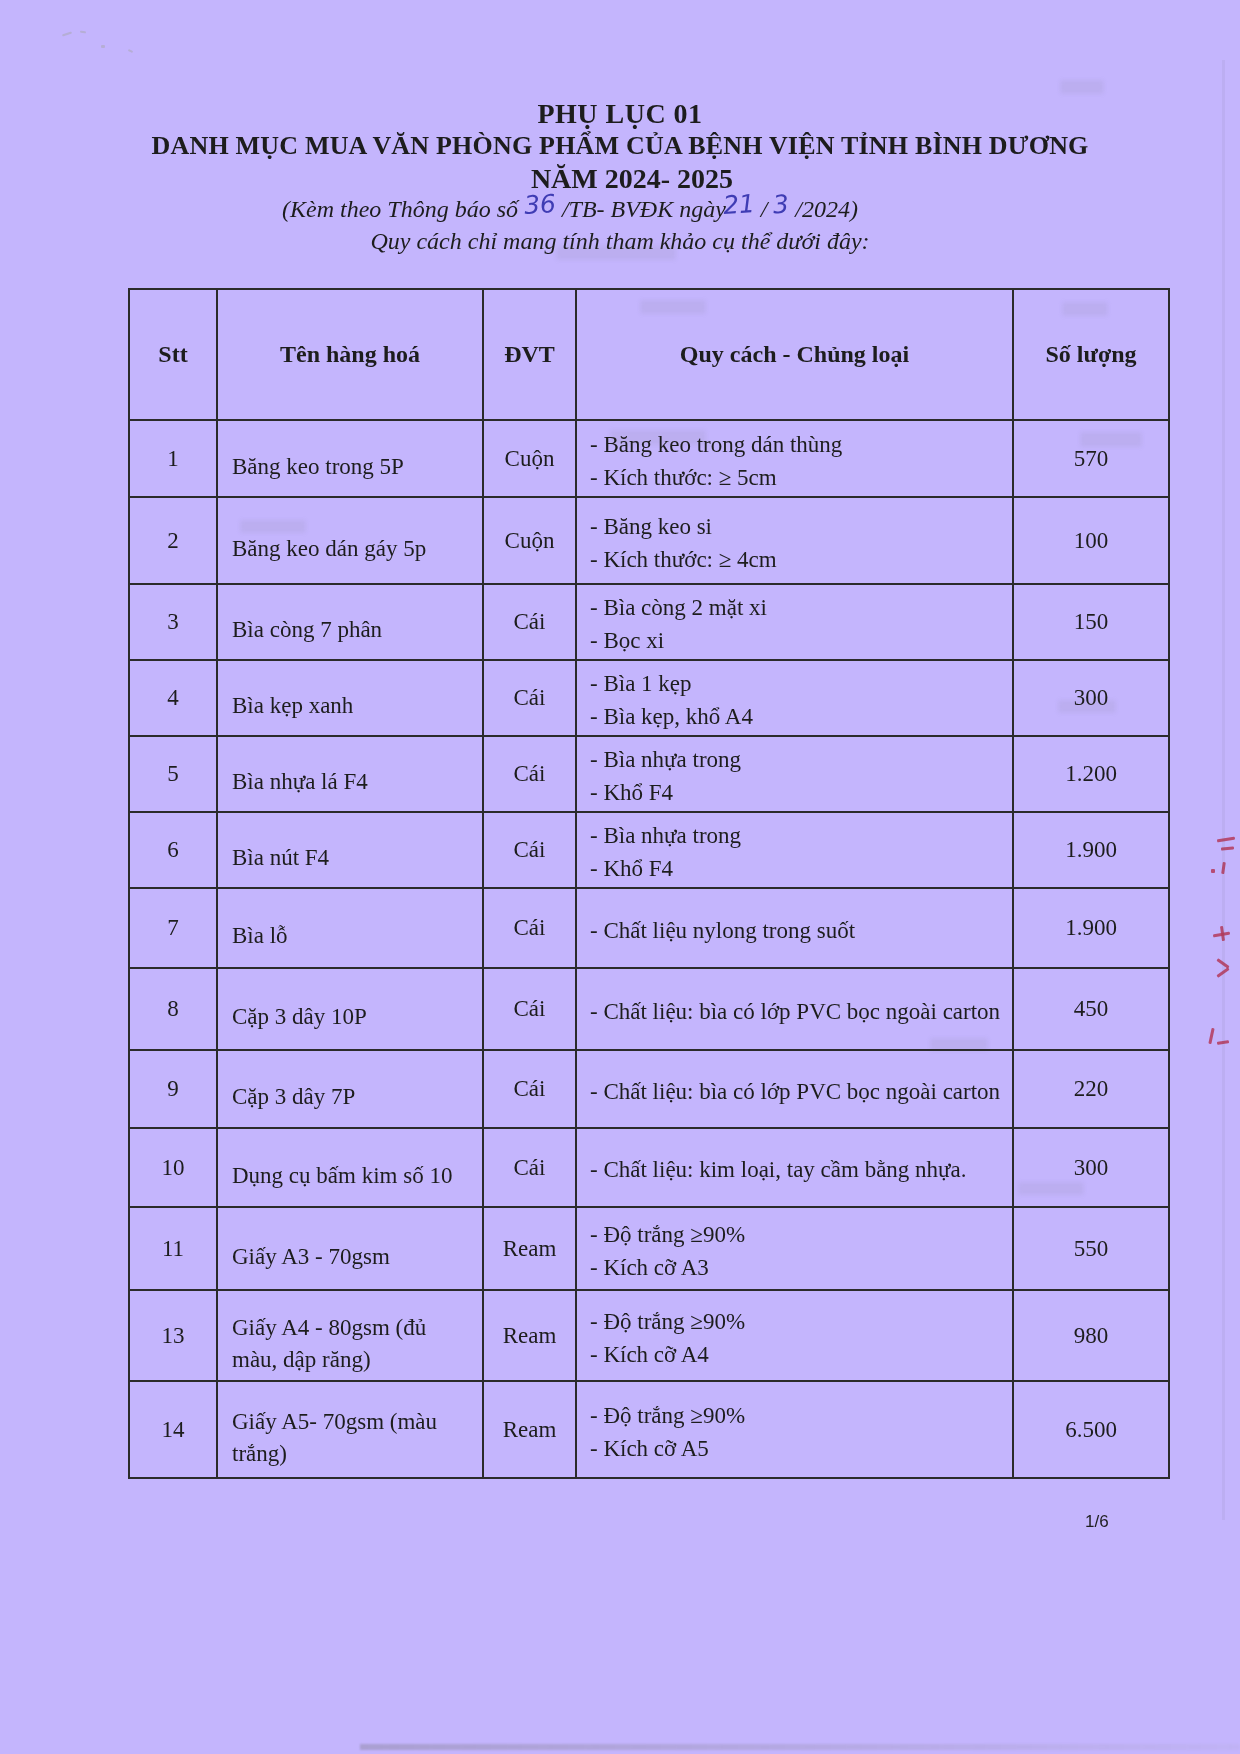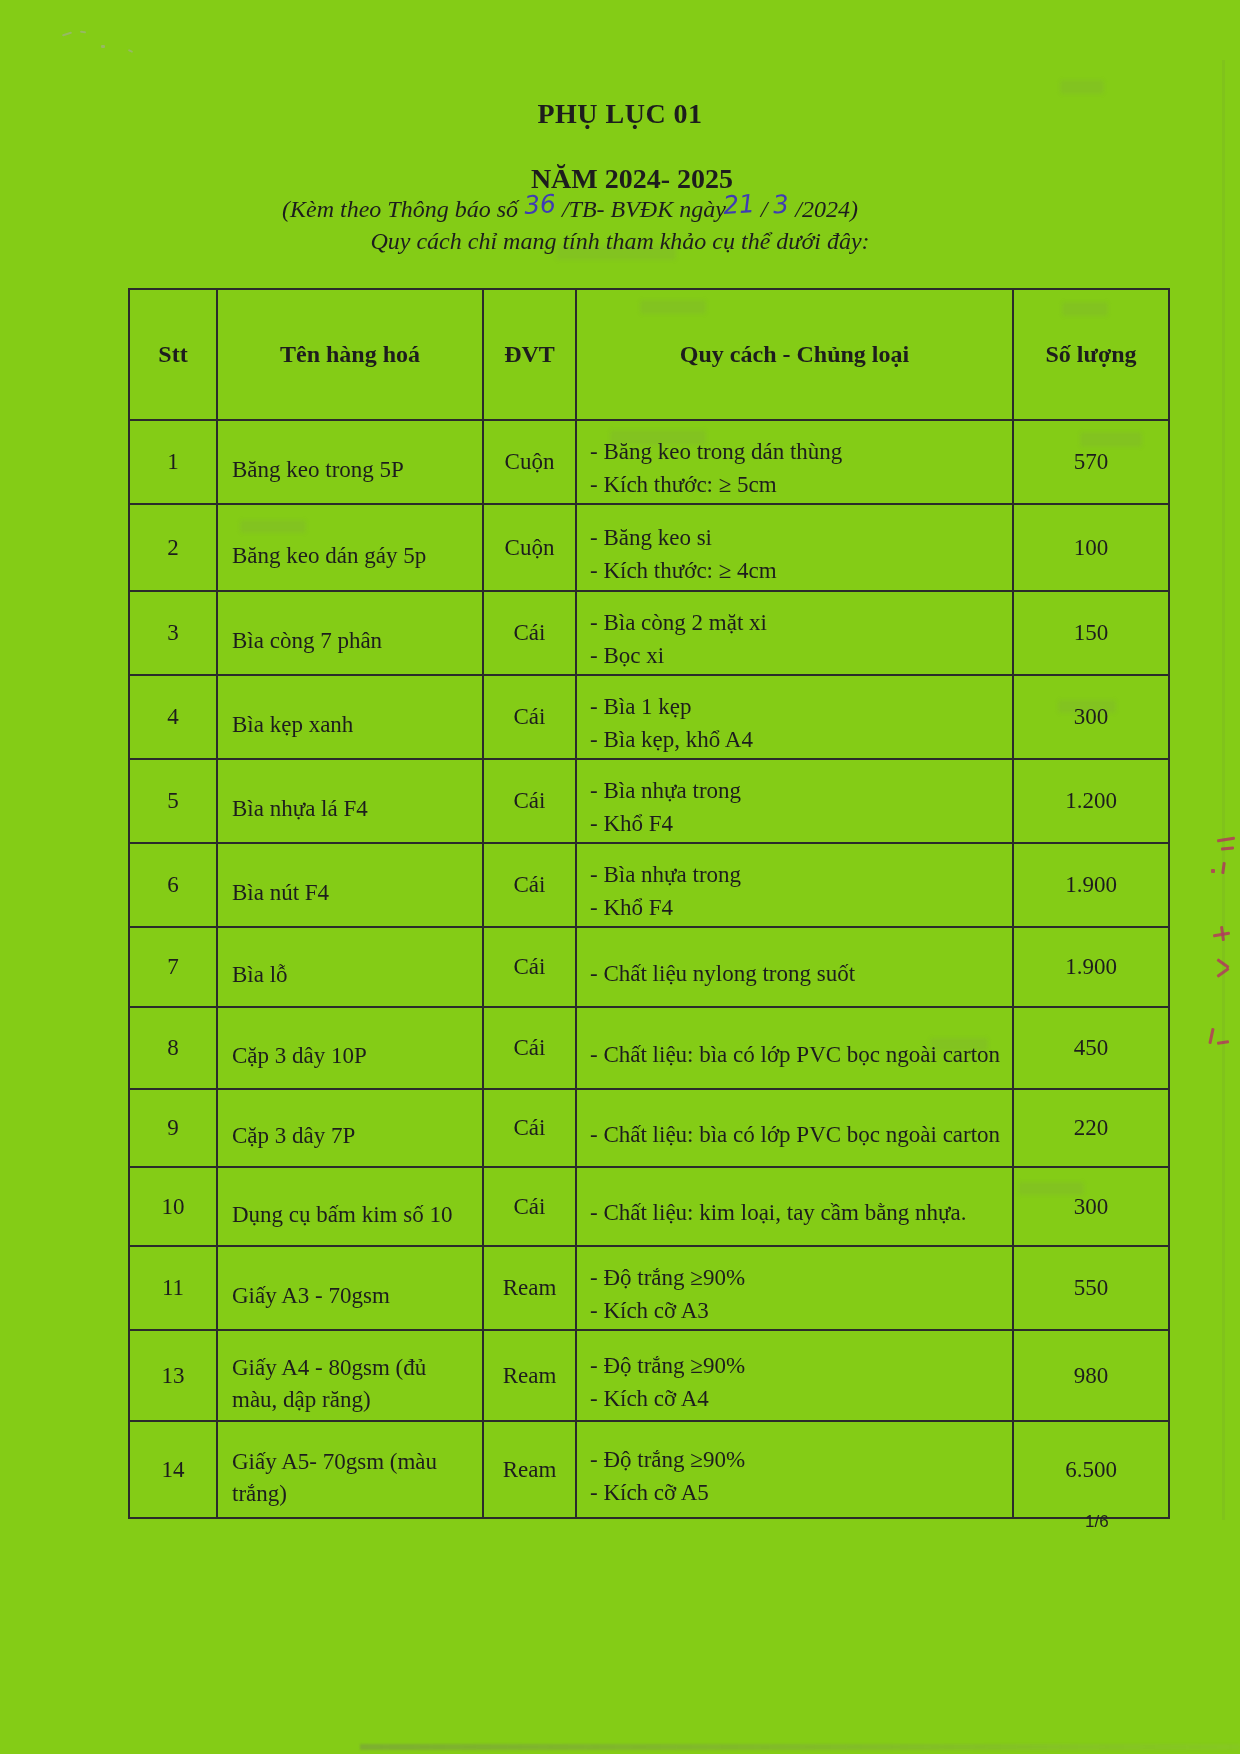--- a/index.html
+++ b/index.html
@@ -1,18 +1,18 @@
 <!DOCTYPE html>
 <html><head>
 <meta charset="utf-8">
 <style>
   html,body { margin:0; padding:0; background:#e8e8e8; }
   .page {
     position:relative; width:1240px; height:1754px; margin:0 auto;
-    background:#84cc16; overflow:hidden;
+    background:#c4b5fd; overflow:hidden;
     font-family:"Liberation Serif", serif; color:#1d1d1d;
   }
   .title { position:absolute; left:0; width:1240px; text-align:center; font-weight:bold; line-height:1.05; }
   .t1 { top:99px;  font-size:28px; letter-spacing:0.5px; }
   .t2 { top:132px; font-size:26px; letter-spacing:0.2px; }
   .t3 { top:164px; font-size:28px;margin-left:12px; }
   .ref-line {
     position:absolute; top:196px; left:0; width:1140px; text-align:center;
     font-style:italic; font-size:24px; white-space:nowrap;
   }
@@ -26,21 +26,21 @@
   table.items {
     position:absolute; left:128px; top:252px; width:1040px;
     border-collapse:collapse; table-layout:fixed;margin-top:36px;
   }
   .items th, .items td { border:2px solid #2b2b2b; overflow:hidden; }
   .items thead th { height:129px; font-size:24px; font-weight:bold; text-align:center; vertical-align:middle; padding:0 4px; }
   .items td { font-size:23px; vertical-align:middle; }
   .c-stt  { text-align:center; }
   .c-name { padding:18px 6px 2px 14px; line-height:32px; }
   .c-unit { text-align:center; }
-  .c-spec { padding:14px 8px 2px 13px; line-height:33px; }
+  .c-spec { padding:6px 8px 2px 13px; line-height:33px; }
   .c-qty  { text-align:center; }
   .valign-top { vertical-align:top; padding-top:1px; }
 
   .pageno {
     position:absolute; left:1085px; top:1512px;
     font-family:"Liberation Sans", sans-serif; font-weight:normal; font-size:17px; color:#1f1f1f;
   }
 
   
   .artifact { position:absolute; pointer-events:none; }
@@ -66,20 +66,21 @@
   <div class="artifact smudge" style="left:640px;top:300px;width:66px;height:14px;"></div>
   <div class="artifact smudge" style="left:1062px;top:302px;width:46px;height:14px;"></div>
   <div class="artifact smudge" style="left:610px;top:430px;width:96px;height:15px;"></div>
   <div class="artifact smudge" style="left:1080px;top:432px;width:62px;height:15px;"></div>
   <div class="artifact smudge" style="left:240px;top:520px;width:66px;height:13px;"></div>
   <div class="artifact smudge" style="left:1058px;top:700px;width:58px;height:13px;"></div>
   <div class="artifact smudge" style="left:930px;top:1038px;width:58px;height:13px;"></div>
   <div class="artifact smudge" style="left:1018px;top:1182px;width:66px;height:13px;"></div>
 
   <div class="title t1">PHỤ LỤC 01</div>
+  <div class="title t2">DANH MỤC MUA VĂN PHÒNG PHẨM CỦA BỆNH VIỆN TỈNH BÌNH DƯƠNG</div>
   <div class="title t3">NĂM 2024- 2025</div>
 
   <div class="ref-line">
     <span>(Kèm theo Thông báo số</span>
     <span class="hw" style="color: rgb(63, 60, 180);">36</span>
     <span>/TB- BVĐK ngày</span><span class="hw hw-day" style="color: rgb(63, 60, 180);">21</span>
     <span>/</span>
     <span class="hw" style="color: rgb(63, 60, 180);">3</span>
     <span>/2024)</span>
   </div>

